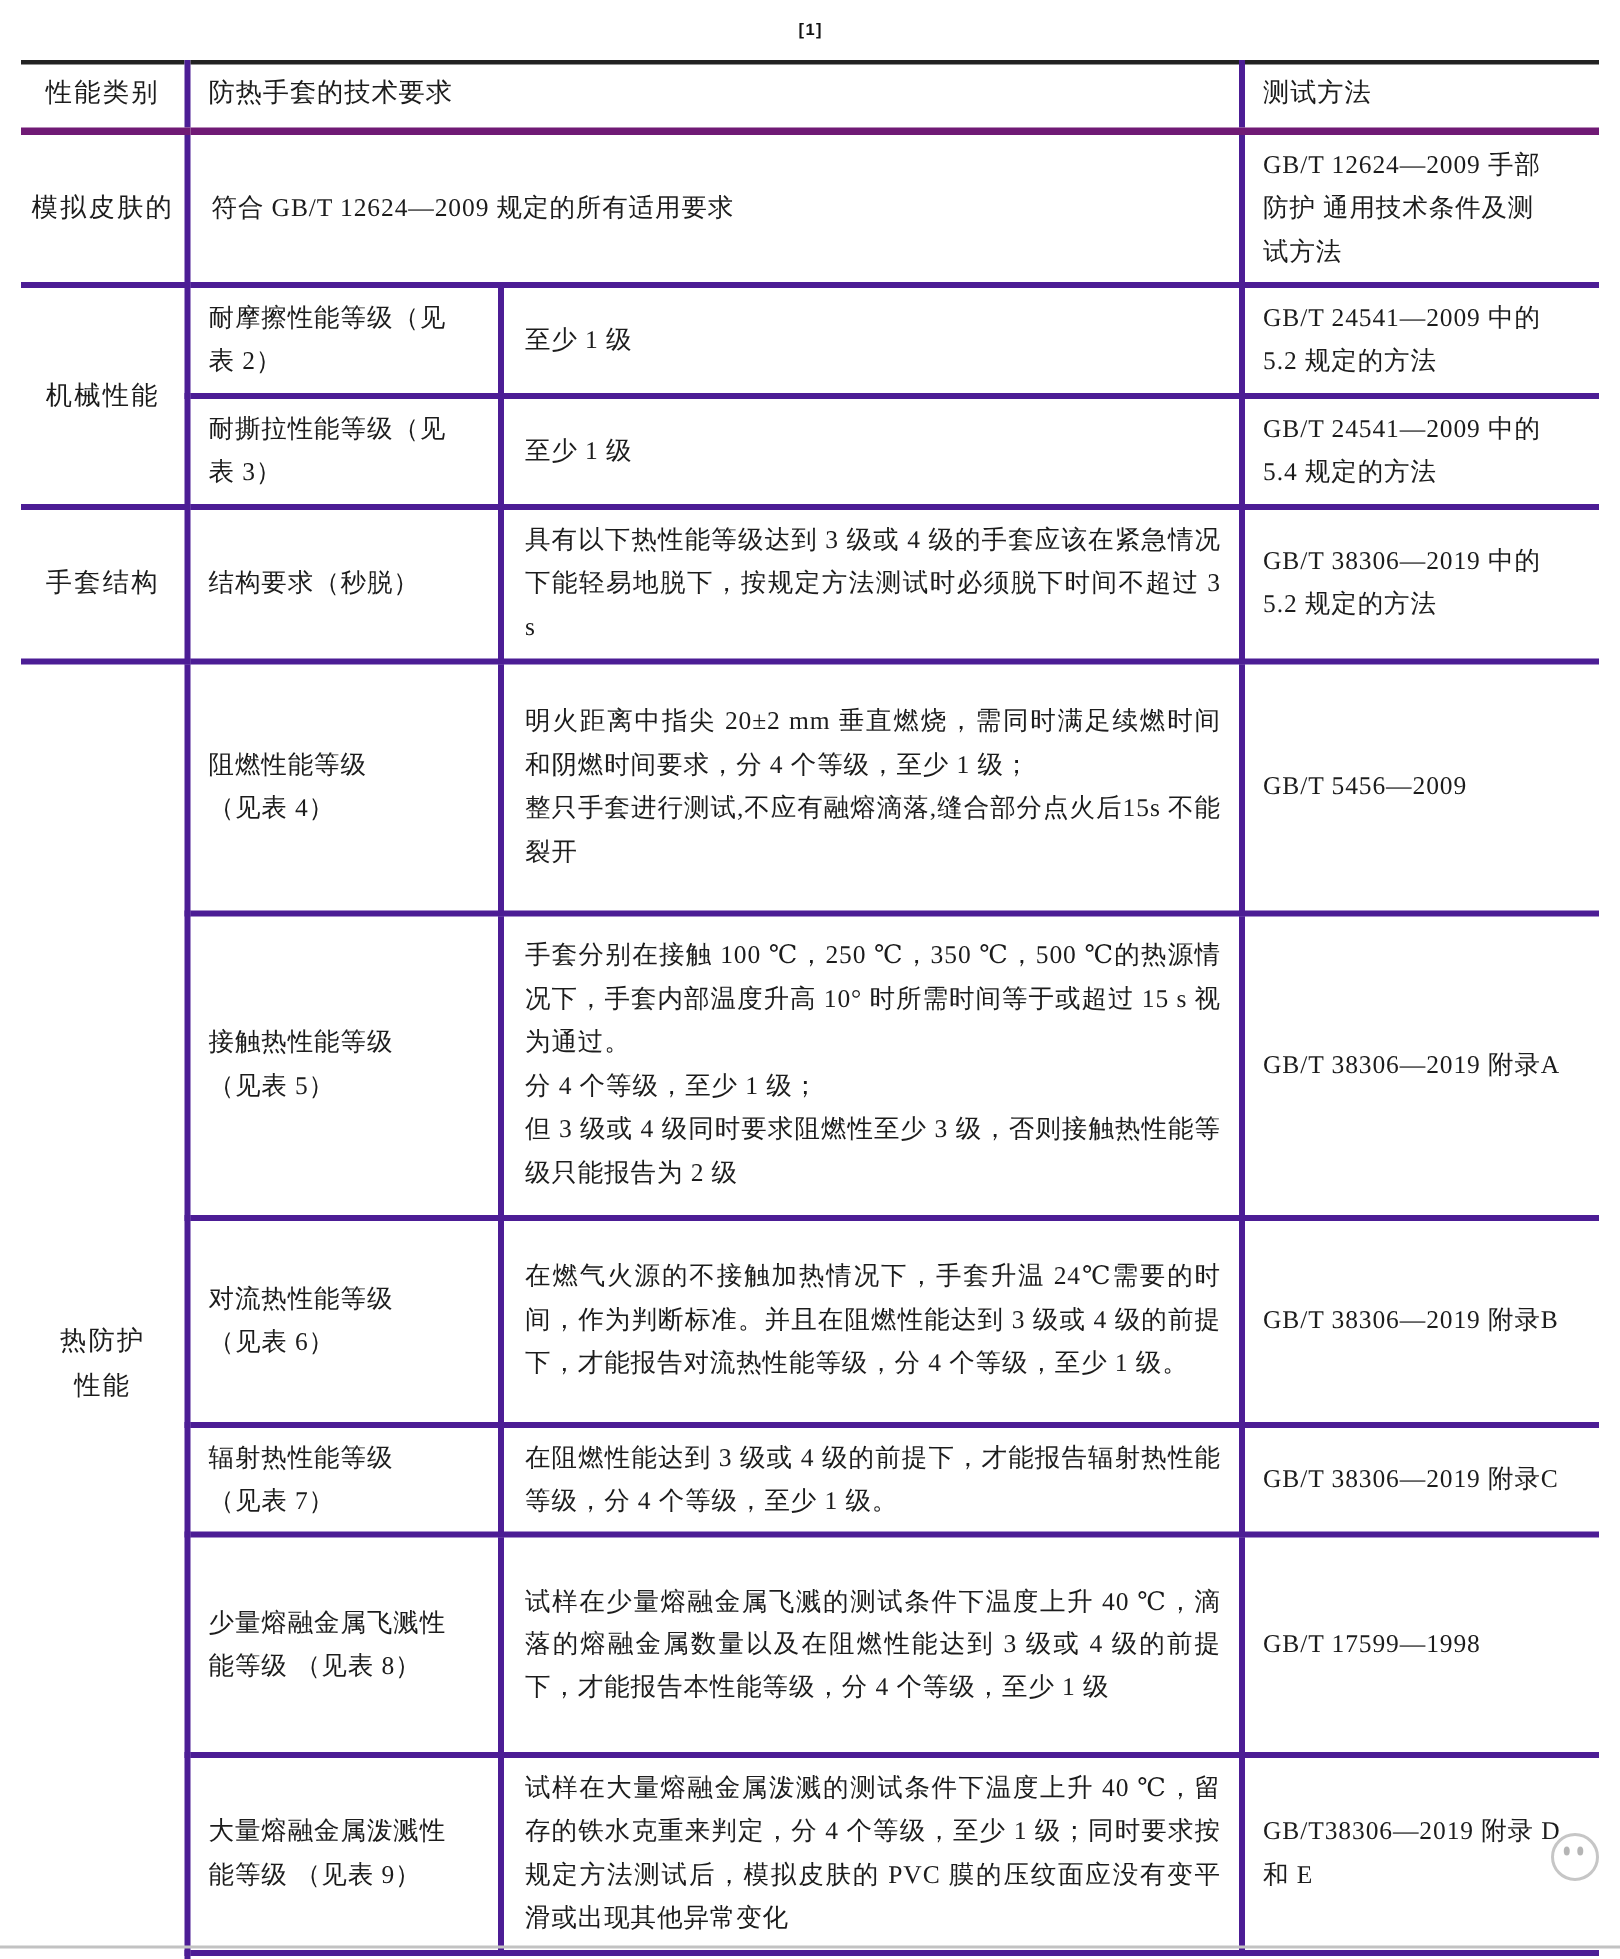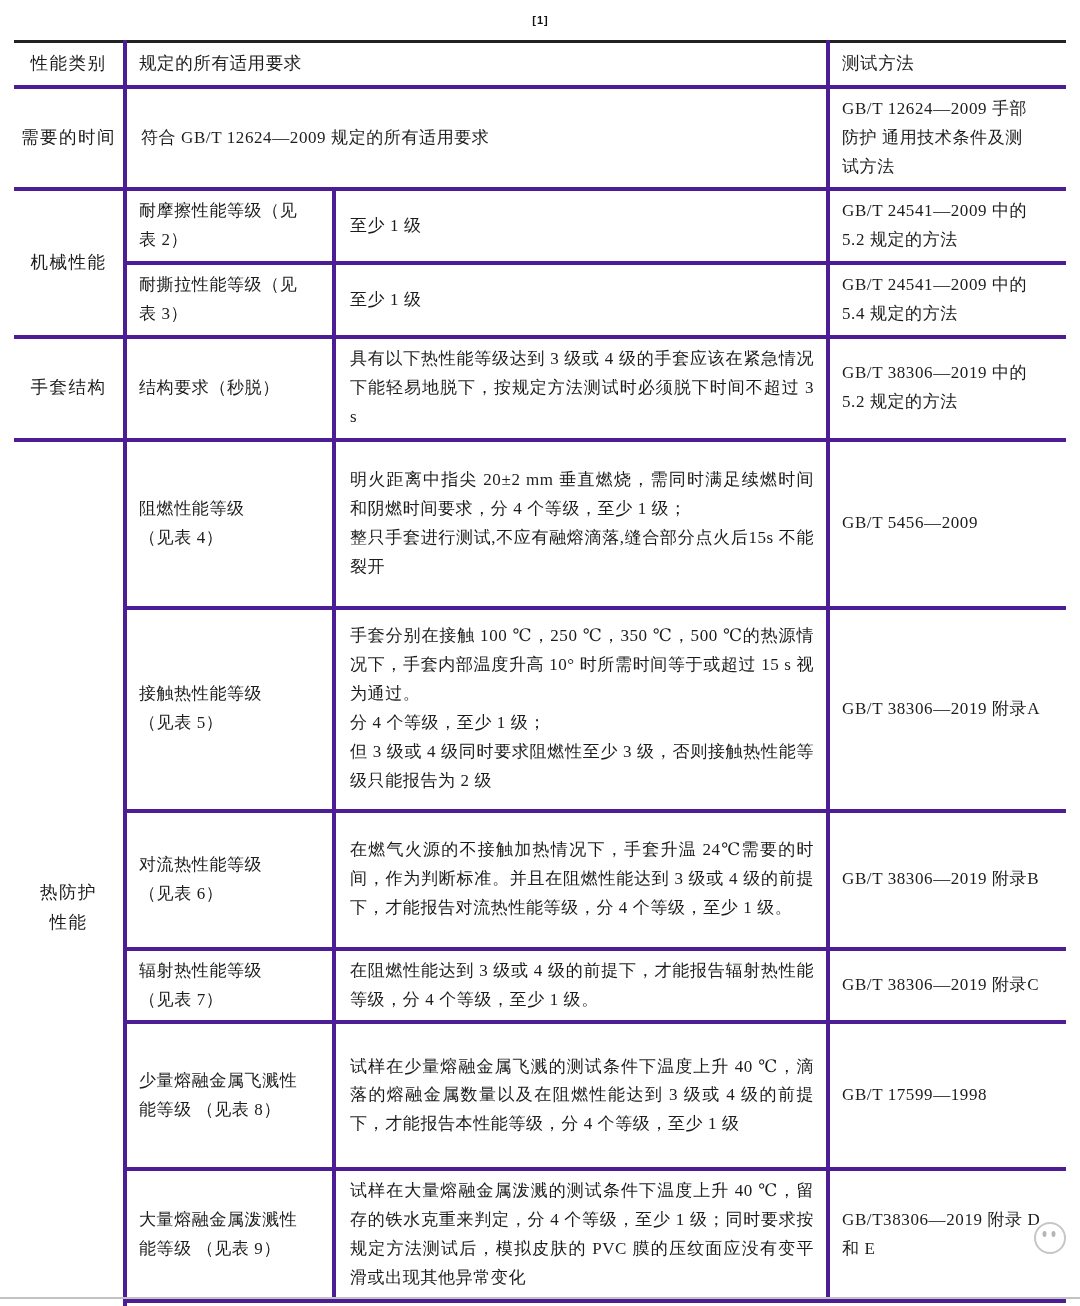--- a/index.html
+++ b/index.html
@@ -24,21 +24,21 @@
     border: 4px solid #4c1d95;
     vertical-align: middle;
     font-size: 17px; line-height: 1.7;
     letter-spacing: 0.6px;
     white-space: pre-line;
     overflow: hidden;
   }
   
   td.first { border-left: none; }
   td.last  { border-right: none; margin-left: 48px; }
-  tr.top-row td { border-top: 3px solid #222; border-bottom: 3px solid #701a75; }
+  tr.top-row td { border-top: 3px solid #222; border-bottom: 5px solid #701a75; font-family: Liberation Mono, monospace; }
   td.bottom { border-bottom: 3px solid #222; }
   .cat {
     text-align: center; letter-spacing: 1.5px; font-size: 17.5px;
     padding: 2px 4px;
   }
   .lbl { padding: 4px 10px 4px 12px; text-align: left; }
   .req { padding: 6px 12px 6px 14px; text-align: justify; }
   .mth { padding: 6px 8px 6px 12px; text-align: left; }
   .hdr { font-size: 17.5px; }
   .note-cell { padding: 4px 14px 4px 12px; text-align: justify; line-height: 1.85; }
@@ -72,26 +72,26 @@
   <colgroup>
     <col style="width:111px">
       <col style="width:209px">
       <col style="width:494px">
       <col style="width:238px">
   </colgroup>
 
   <tbody>
       <tr class="top-row">
     <td class="cat hdr first" style="height:37px">性能类别</td>
-    <td class="lbl hdr" colspan="2">规定的所有适用要求</td>
+    <td class="lbl hdr" colspan="2">防热手套的技术要求</td>
     <td class="mth hdr last">测试方法</td>
   </tr>
 
   <tr>
-    <td class="cat first" style="height:95px">需要的时间</td>
+    <td class="cat first" style="height:95px">模拟皮肤的</td>
     <td class="req" colspan="2">符合 GB/T 12624—2009 规定的所有适用要求</td>
     <td class="mth last">GB/T 12624—2009 手部
 防护 通用技术条件及测
 试方法</td>
   </tr>
 
   <tr>
     <td class="cat first" rowspan="2">机械性能</td>
     <td class="lbl" style="height:70px">耐摩擦性能等级（见
 表 2）</td>

